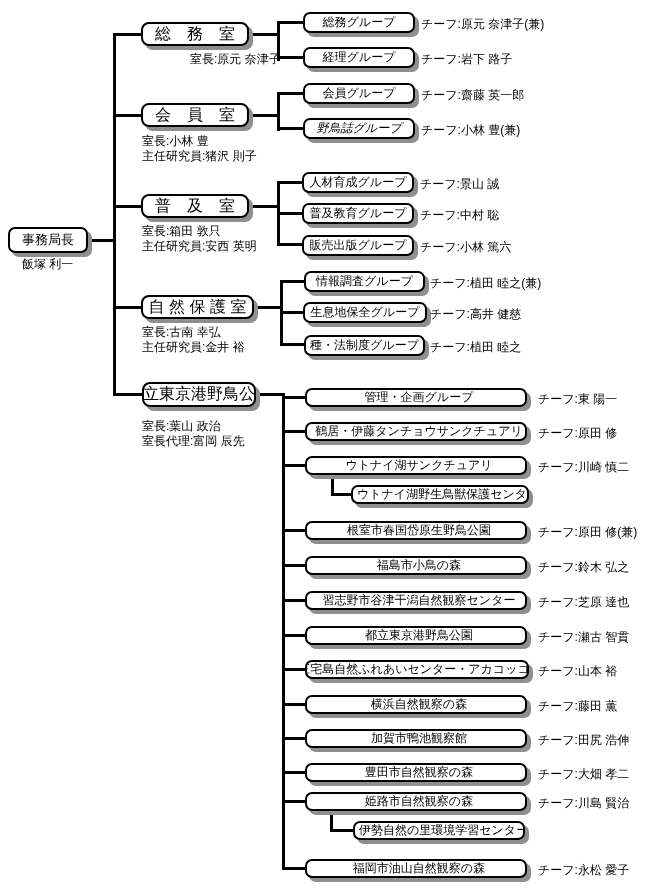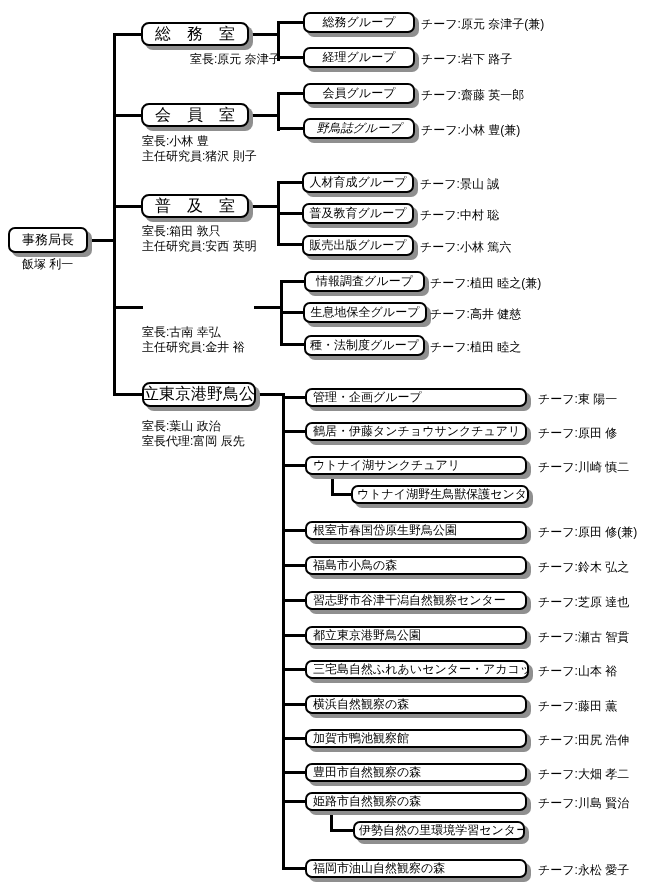--- a/index.html
+++ b/index.html
@@ -5,21 +5,21 @@
   html,body{margin:0;padding:0;background:#fff;}
   body{font-family:"Liberation Sans","DejaVu Sans",sans-serif;color:#000;}
   #canvas{position:relative;width:646px;height:890px;background:#fff;overflow:hidden;}
   .box{position:absolute;background:#fff;border:2px solid #000;border-radius:7px;
        box-shadow:4px 4px 0 #8f8f8f;box-sizing:border-box;
        display:flex;align-items:center;justify-content:center;
        font-size:12px;white-space:nowrap;overflow:hidden;}
   .dept{font-size:16px;border-radius:8px;z-index:3;}
   .root{font-size:13px;z-index:3;}
   .group{z-index:3;}
-  .facility{justify-content:flex-start;padding-left:6px;z-index:3;}
+  .facility{justify-content:center;padding-left:6px;z-index:3;}
   .subbox{justify-content:flex-start;padding-left:4px;z-index:3;}
   .hline,.vline{position:absolute;background:#000;z-index:2;}
   .hline{height:3px;}
   .vline{width:3px;}
   .txt{position:absolute;font-size:12px;white-space:nowrap;z-index:3;}
 </style>
 </head>
 <body>
 
 <div id="canvas">
@@ -87,20 +87,23 @@
     <span>普及教育グループ</span>
   </div>
   <div class="txt" style="left:420px;top:207px;">チーフ:中村 聡</div>
   <div class="hline" style="left:277px;top:243px;width:25px;"></div>
   <div class="box group" style="left:302px;top:235px;width:112px;height:21px;">
     <span>販売出版グループ</span>
   </div>
   <div class="txt" style="left:420px;top:239px;">チーフ:小林 篤六</div>
 
   <div class="hline" style="left:113px;top:306px;width:30px;"></div>
+  <div class="box dept" style="left:141px;top:295px;width:113px;height:24px;">
+    <span>自 然 保 護 室</span>
+  </div>
   <div class="txt" style="left:142px;top:324px;">室長:古南 幸弘</div>
   <div class="txt" style="left:142px;top:339px;">主任研究員:金井 裕</div>
   <div class="hline" style="left:254px;top:306px;width:29px;"></div>
   <div class="vline" style="left:280px;top:280px;height:66px;"></div>
   <div class="hline" style="left:280px;top:280px;width:24px;"></div>
   <div class="box group" style="left:304px;top:271px;width:121px;height:21px;">
     <span>情報調査グループ</span>
   </div>
   <div class="txt" style="left:430px;top:275px;">チーフ:植田 睦之(兼)</div>
   <div class="hline" style="left:280px;top:311px;width:23px;"></div>

